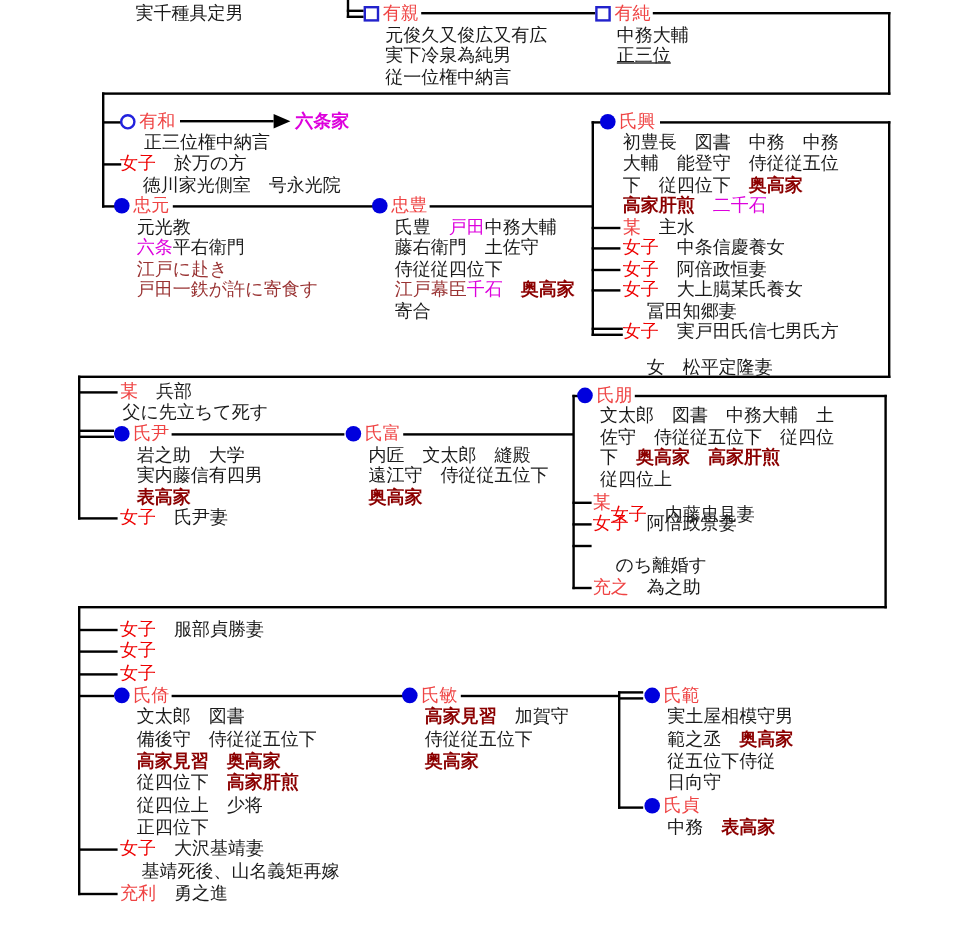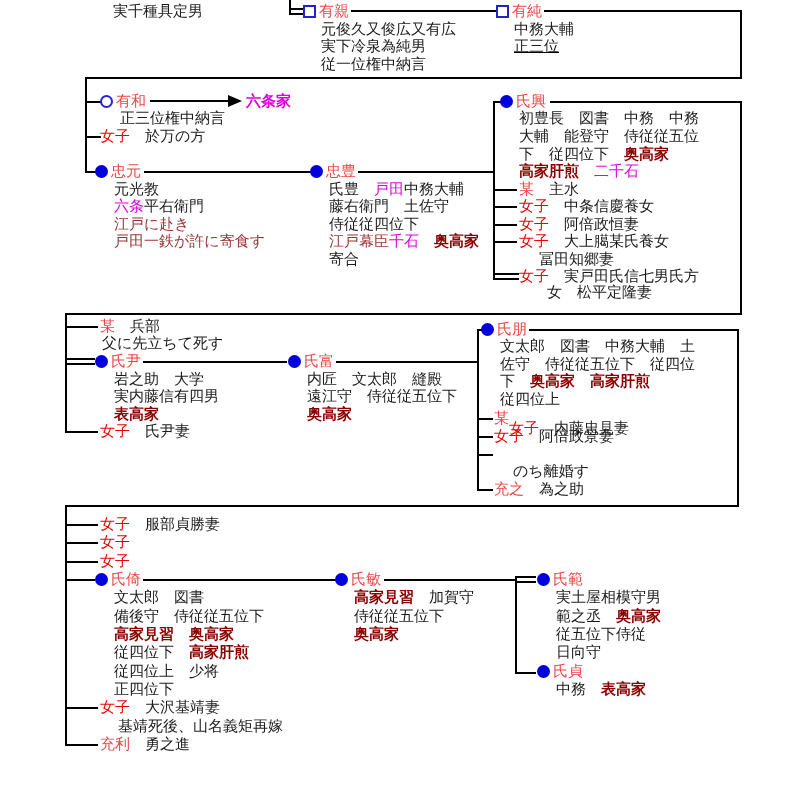--- a/index.html
+++ b/index.html
@@ -93,20 +93,21 @@
     <div class="tl" style="left: 321px; top: 38px;"><span class="c-k">実下冷泉為純男</span></div>
     <div class="tl" style="left: 321px; top: 56px;"><span class="c-k">従一位権中納言</span></div>
     <div class="marker m-square" style="left: 496px; top: 5px;"></div>
     <div class="tl" style="left: 512px; top: 3px;"><span class="c-b">有純</span></div>
     <div class="tl" style="left: 514px; top: 21px;"><span class="c-k">中務大輔</span></div>
     <div class="tl" style="left: 514px; top: 38px; text-decoration: underline;"><span class="c-k">正三位</span></div>
     <div class="marker m-circle" style="left: 100px; top: 95px;"></div>
     <div class="tl" style="left: 116px; top: 93px;"><span class="c-b">有和</span></div>
     <div class="tl" style="left: 120px; top: 110px;"><span class="c-k">正三位権中納言</span></div>
     <div class="tl" style="left: 100px; top: 128px;"><span class="c-r">女子</span><span class="c-k">　於万の方</span></div>
+    <div class="tl" style="left: 119px; top: 146px;"><span class="c-k">徳川家光側室　号永光院</span></div>
     <div class="marker m-disc" style="left: 95px; top: 165px;"></div>
     <div class="tl" style="left: 111px; top: 163px;"><span class="c-b">忠元</span></div>
     <div class="tl" style="left: 114px; top: 181px;"><span class="c-k">元光教</span></div>
     <div class="tl" style="left: 114px; top: 198px;"><span class="c-m">六条</span><span class="c-k">平右衛門</span></div>
     <div class="tl" style="left: 114px; top: 216px;"><span class="c-a">江戸に赴き</span></div>
     <div class="tl" style="left: 114px; top: 233px;"><span class="c-a">戸田一鉄が許に寄食す</span></div>
     <div class="marker m-disc" style="left: 310px; top: 165px;"></div>
     <div class="tl" style="left: 326px; top: 163px;"><span class="c-b">忠豊</span></div>
     <div class="tl" style="left: 329px; top: 181px;"><span class="c-k">氏豊　</span><span class="c-m">戸田</span><span class="c-k">中務大輔</span></div>
     <div class="tl" style="left: 329px; top: 198px;"><span class="c-k">藤右衛門　土佐守</span></div>
@@ -118,21 +119,21 @@
     <div class="tl" style="left: 519px; top: 128px;"><span class="c-k">大輔　能登守　侍従従五位</span></div>
     <div class="tl" style="left: 519px; top: 110px;"><span class="c-k">初豊長　図書　中務　中務</span></div>
     <div class="tl" style="left: 519px; top: 146px;"><span class="c-k">下　従四位下</span><span class="c-ab">　奥高家</span></div>
     <div class="tl" style="left: 519px; top: 163px;"><span class="c-ab">高家肝煎</span><span class="c-m">　二千石</span></div>
     <div class="tl" style="left: 519px; top: 181px;"><span class="c-b">某</span><span class="c-k">　主水</span></div>
     <div class="tl" style="left: 519px; top: 198px;"><span class="c-r">女子</span><span class="c-k">　中条信慶養女</span></div>
     <div class="tl" style="left: 519px; top: 216px;"><span class="c-r">女子</span><span class="c-k">　阿倍政恒妻</span></div>
     <div class="tl" style="left: 519px; top: 233px;"><span class="c-r">女子</span><span class="c-k">　大上臈某氏養女</span></div>
     <div class="tl" style="left: 539px; top: 251px;"><span class="c-k">冨田知郷妻</span></div>
     <div class="tl" style="left: 519px; top: 268px;"><span class="c-r">女子</span><span class="c-k">　実戸田氏信七男氏方</span></div>
-    <div class="tl" style="left: 539px; top: 284px; margin-left: 8px;"><span class="c-k">女　松平定隆妻</span></div>
+    <div class="tl" style="left: 539px; top: 298px;"><span class="c-k">女　松平定隆妻</span></div>
     <div class="tl" style="left: 100px; top: 318px;"><span class="c-b">某</span><span class="c-k">　兵部</span></div>
     <div class="tl" style="left: 102px; top: 335px;"><span class="c-k">父に先立ちて死す</span></div>
     <div class="marker m-disc" style="left: 95px; top: 355px;"></div>
     <div class="tl" style="left: 111px; top: 353px;"><span class="c-b">氏尹</span></div>
     <div class="tl" style="left: 114px; top: 371px;"><span class="c-k">岩之助　大学</span></div>
     <div class="tl" style="left: 114px; top: 388px;"><span class="c-k">実内藤信有四男</span></div>
     <div class="tl" style="left: 114px; top: 406px;"><span class="c-ab">表高家</span></div>
     <div class="tl" style="left: 100px; top: 423px;"><span class="c-r">女子</span><span class="c-k">　氏尹妻</span></div>
     <div class="marker m-disc" style="left: 288px; top: 355px;"></div>
     <div class="tl" style="left: 304px; top: 353px;"><span class="c-b">氏富</span></div>

